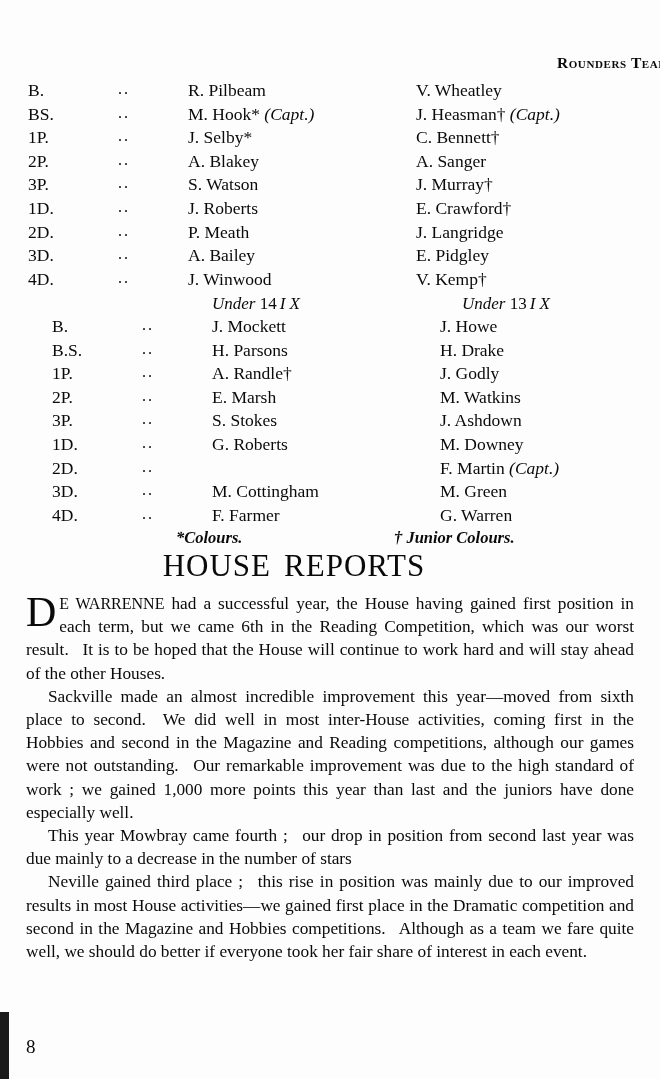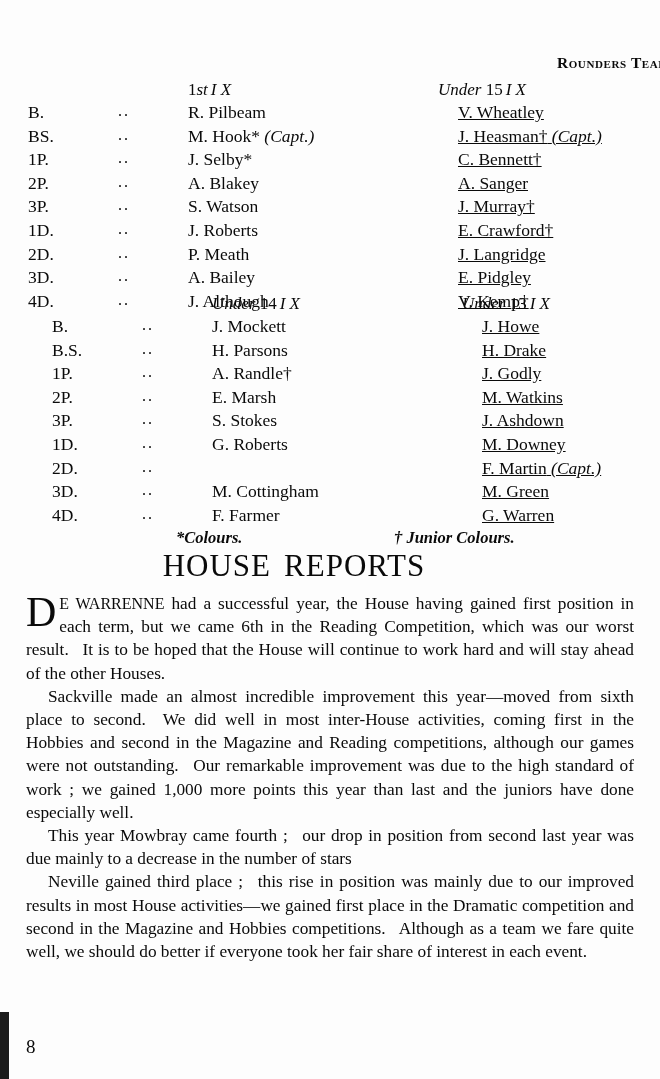--- a/index.html
+++ b/index.html
@@ -91,22 +91,21 @@
     left: 118px;
     letter-spacing: 2px;
     font-size: 16px;
   }
   .cell-a {
     position: absolute;
     left: 188px;
   }
   .cell-b {
     position: absolute;
-    left: 458px;
-    text-decoration: underline;
+    left: 416px;
   }
   .capt {
     font-style: italic;
   }
 
   .footnote-row {
     position: relative;
     height: 24px;
     font-size: 16.5px;
     font-style: italic;
@@ -173,24 +172,20 @@
 <body>
 
 <div class="page">
 
   <div class="binding-edge"></div>
 
   <div class="section-title">Rounders Teams</div>
 
   <div class="teams-table block1">
 
-    <div class="team-head-row">
-      <div class="team-head left-head"><span class="num">1</span><span>st</span><span class="ix">I X</span></div>
-      <div class="team-head right-head"><span>Under</span> <span class="num">15</span><span class="ix">I X</span></div>
-    </div>
 
     <div class="team-row">
       <span class="cell-pos">B.</span>
       <span class="cell-dots">..</span>
       <span class="cell-a">R. Pilbeam</span>
       <span class="cell-b">V. Wheatley</span>
     </div>
 
     <div class="team-row">
       <span class="cell-pos">BS.</span>
@@ -237,21 +232,21 @@
     <div class="team-row">
       <span class="cell-pos">3D.</span>
       <span class="cell-dots">..</span>
       <span class="cell-a">A. Bailey</span>
       <span class="cell-b">E. Pidgley</span>
     </div>
 
     <div class="team-row">
       <span class="cell-pos">4D.</span>
       <span class="cell-dots">..</span>
-      <span class="cell-a">J. Although</span>
+      <span class="cell-a">J. Winwood</span>
       <span class="cell-b">V. Kemp†</span>
     </div>
   </div>
 
   <div class="teams-table block2">
 
     <div class="team-head-row">
       <div class="team-head left-head"><span>Under</span> <span class="num">14</span><span class="ix">I X</span></div>
       <div class="team-head right-head"><span>Under</span> <span class="num">13</span><span class="ix">I X</span></div>
     </div>

